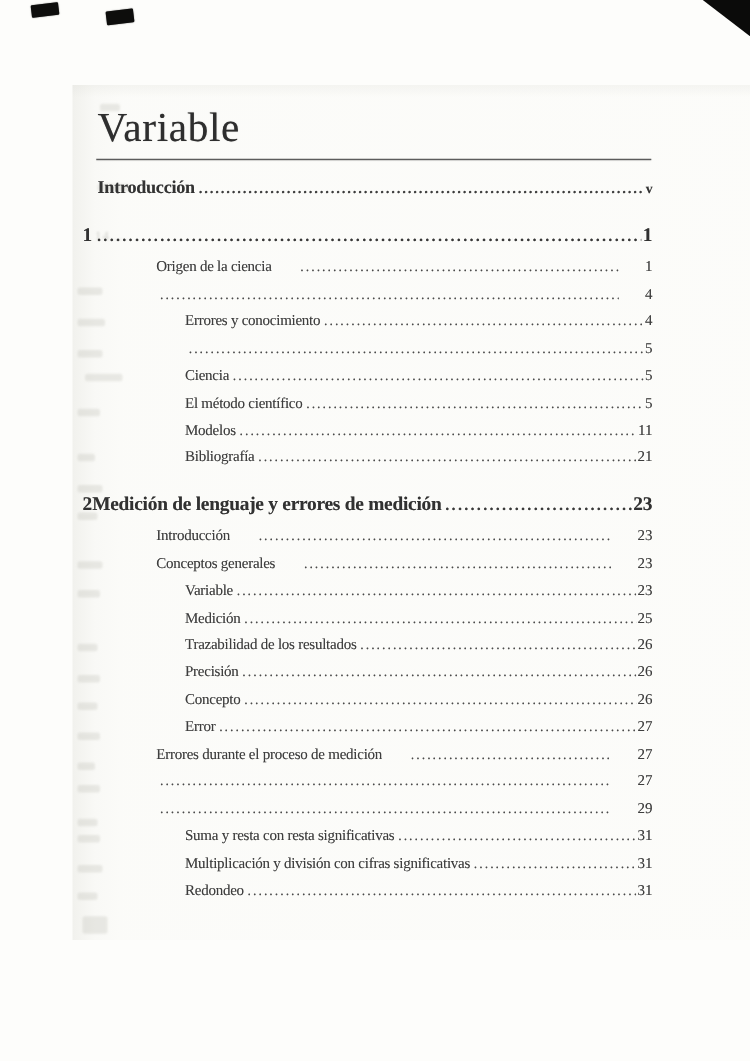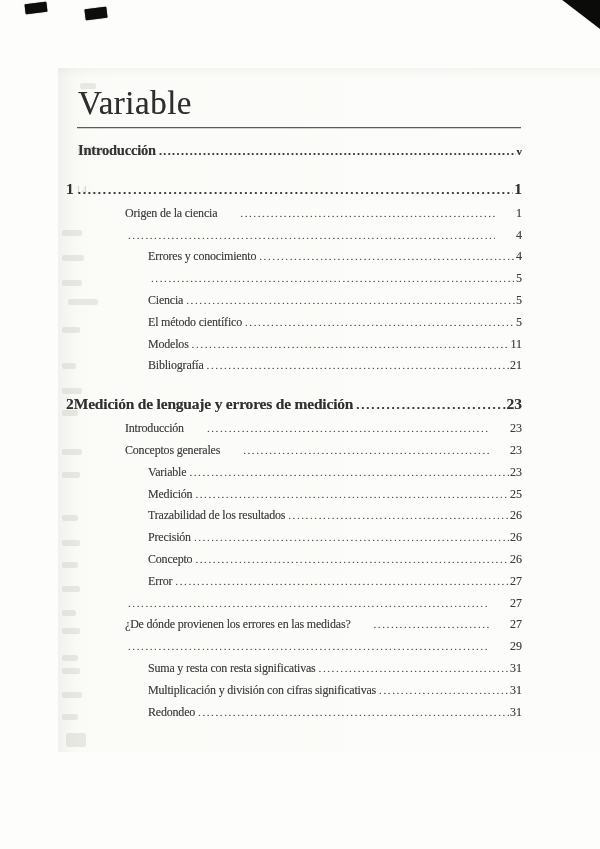--- a/index.html
+++ b/index.html
@@ -233,25 +233,25 @@
         <span class="label">Concepto</span>
         <span class="dots">....................................................................................................................................................................................................................................................................</span>
         <span class="pg">26</span>
       </div>
       <div class="row lvl-subsection">
         <span class="label">Error</span>
         <span class="dots">....................................................................................................................................................................................................................................................................</span>
         <span class="pg">27</span>
       </div>
       <div class="row lvl-section">
+        <span class="label">Errores durante el proceso de medición</span>
         <span class="dots">....................................................................................................................................................................................................................................................................</span>
         <span class="pg">27</span>
       </div>
       <div class="row lvl-section">
-        <span class="label">¿De dónde provienen los errores en las medidas?</span>
         <span class="dots">....................................................................................................................................................................................................................................................................</span>
         <span class="pg">27</span>
       </div>
       <div class="row lvl-section">
         <span class="dots">....................................................................................................................................................................................................................................................................</span>
         <span class="pg">29</span>
       </div>
       <div class="row lvl-subsection">
         <span class="label">Suma y resta con resta significativas</span>
         <span class="dots">....................................................................................................................................................................................................................................................................</span>

